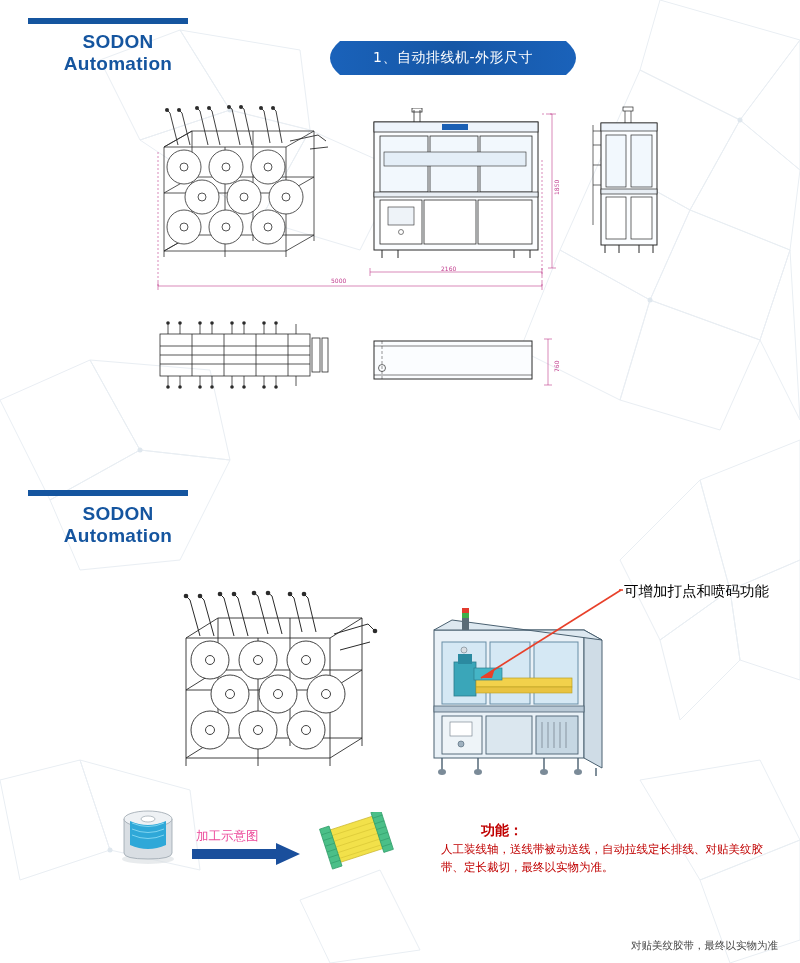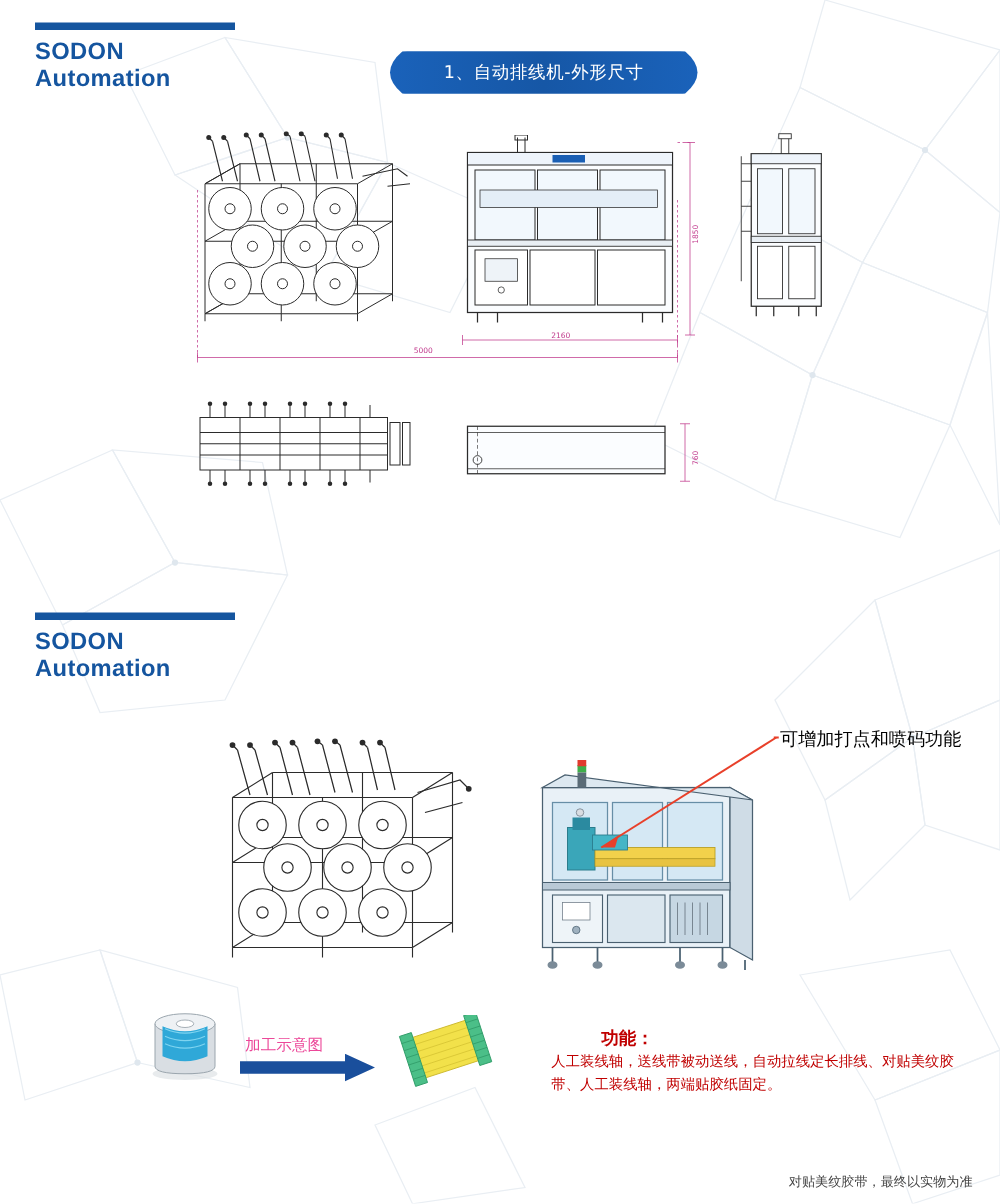--- a/index.html
+++ b/index.html
@@ -27,20 +27,21 @@
     position: absolute;
     inset: 0;
     z-index: 0;
     pointer-events: none;
   }
   .slide {
     position: absolute;
     left: 0;
     width: 800px;
     z-index: 2;
+    text-align: center;
   }
   .slide-1 { top: 0; height: 478px; }
   .slide-2 { top: 478px; height: 485px; }
 
   .logo-block {
     position: absolute;
     left: 28px;
     top: 18px;
     width: 180px;
   }
@@ -53,21 +54,21 @@
   .logo-name {
     font-size: 19px;
     font-weight: bold;
     color: #15559f;
     line-height: 1.18;
     letter-spacing: .3px;
   }
 
   .title-ribbon {
     position: absolute;
-    left: 300px;
+    left: 318px;
     top: 41px;
     width: 270px;
     height: 34px;
   }
   .ribbon-shape {
     position: absolute;
     inset: 0;
   }
   .ribbon-text {
     position: absolute;
@@ -513,17 +514,17 @@
       <rect x="8" y="6" width="10" height="42" fill="#4bbf88" stroke="#2f9b68" stroke-width="0.7"></rect>
       <rect x="62" y="6" width="10" height="42" fill="#4bbf88" stroke="#2f9b68" stroke-width="0.7"></rect>
       <g stroke="#2f9b68" stroke-width="0.6">
         <path d="M8 12 L18 12 M8 18 L18 18 M8 24 L18 24 M8 30 L18 30 M8 36 L18 36 M8 42 L18 42"></path>
         <path d="M62 12 L72 12 M62 18 L72 18 M62 24 L72 24 M62 30 L72 30 M62 36 L72 36 M62 42 L72 42"></path>
       </g>
     </g>
   </svg>
 
   <div class="func-title">功能：</div>
-  <div class="func-body">人工装线轴，送线带被动送线，自动拉线定长排线、对贴美纹胶带、人工装线轴，两端贴胶纸固定。</div>
+  <div class="func-body">人工装线轴，送线带被动送线，自动拉线定长排线、对贴美纹胶带、定长裁切，最终以实物为准。</div>
 
   <div class="footer-note">对贴美纹胶带，最终以实物为准</div>
 
 </div>
 
 </body></html>

